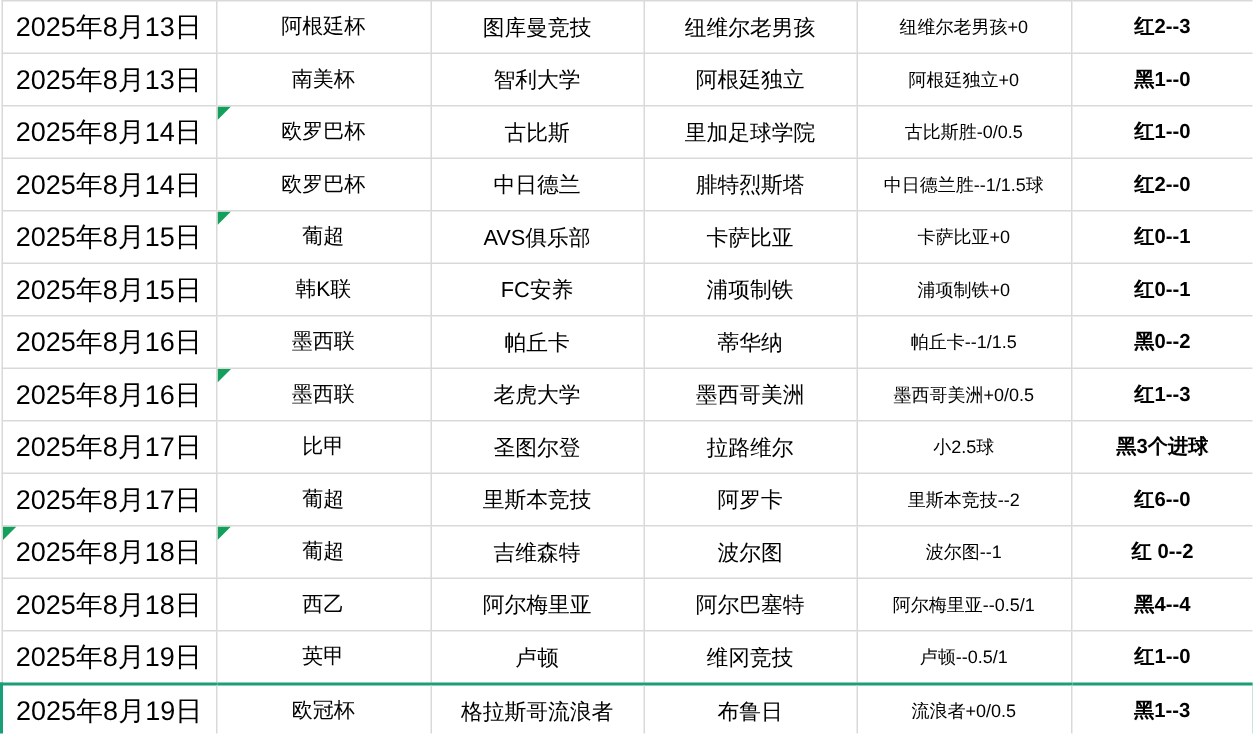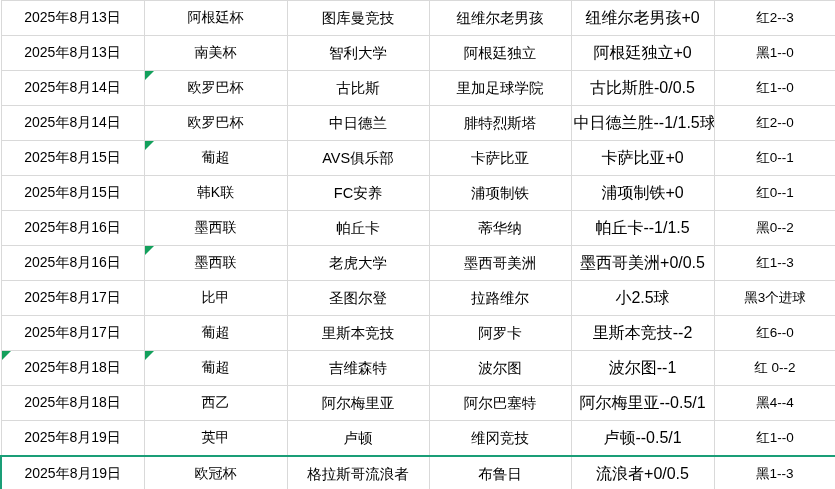--- a/index.html
+++ b/index.html
@@ -29,40 +29,40 @@
     color: #000000;
   }
   col.c-date   { width: 143px; }
   col.c-league { width: 143px; }
   col.c-home   { width: 142px; }
   col.c-away   { width: 142px; }
   col.c-hand   { width: 143px; }
   col.c-result { width: 122px; }
 
   td.date {
-    font-size: 14px;
+    font-size: 18px;
     color: #111111;
     font-weight: normal;
   }
   td.league {
     font-size: 14px;
     font-weight: normal;
   }
   td.home, td.away {
     font-size: 14.5px;
     font-weight: normal;
   }
   td.hand {
-    font-size: 16px;
+    font-size: 12px;
     font-weight: normal;
     color: #111111;
   }
   td.result {
     font-size: 13.5px;
-    font-weight: normal;
+    font-weight: bold;
   }
   
   td.mark {
     position: relative;
   }
   td.mark::before {
     content: "";
     position: absolute;
     top: 0;
     left: 0;

